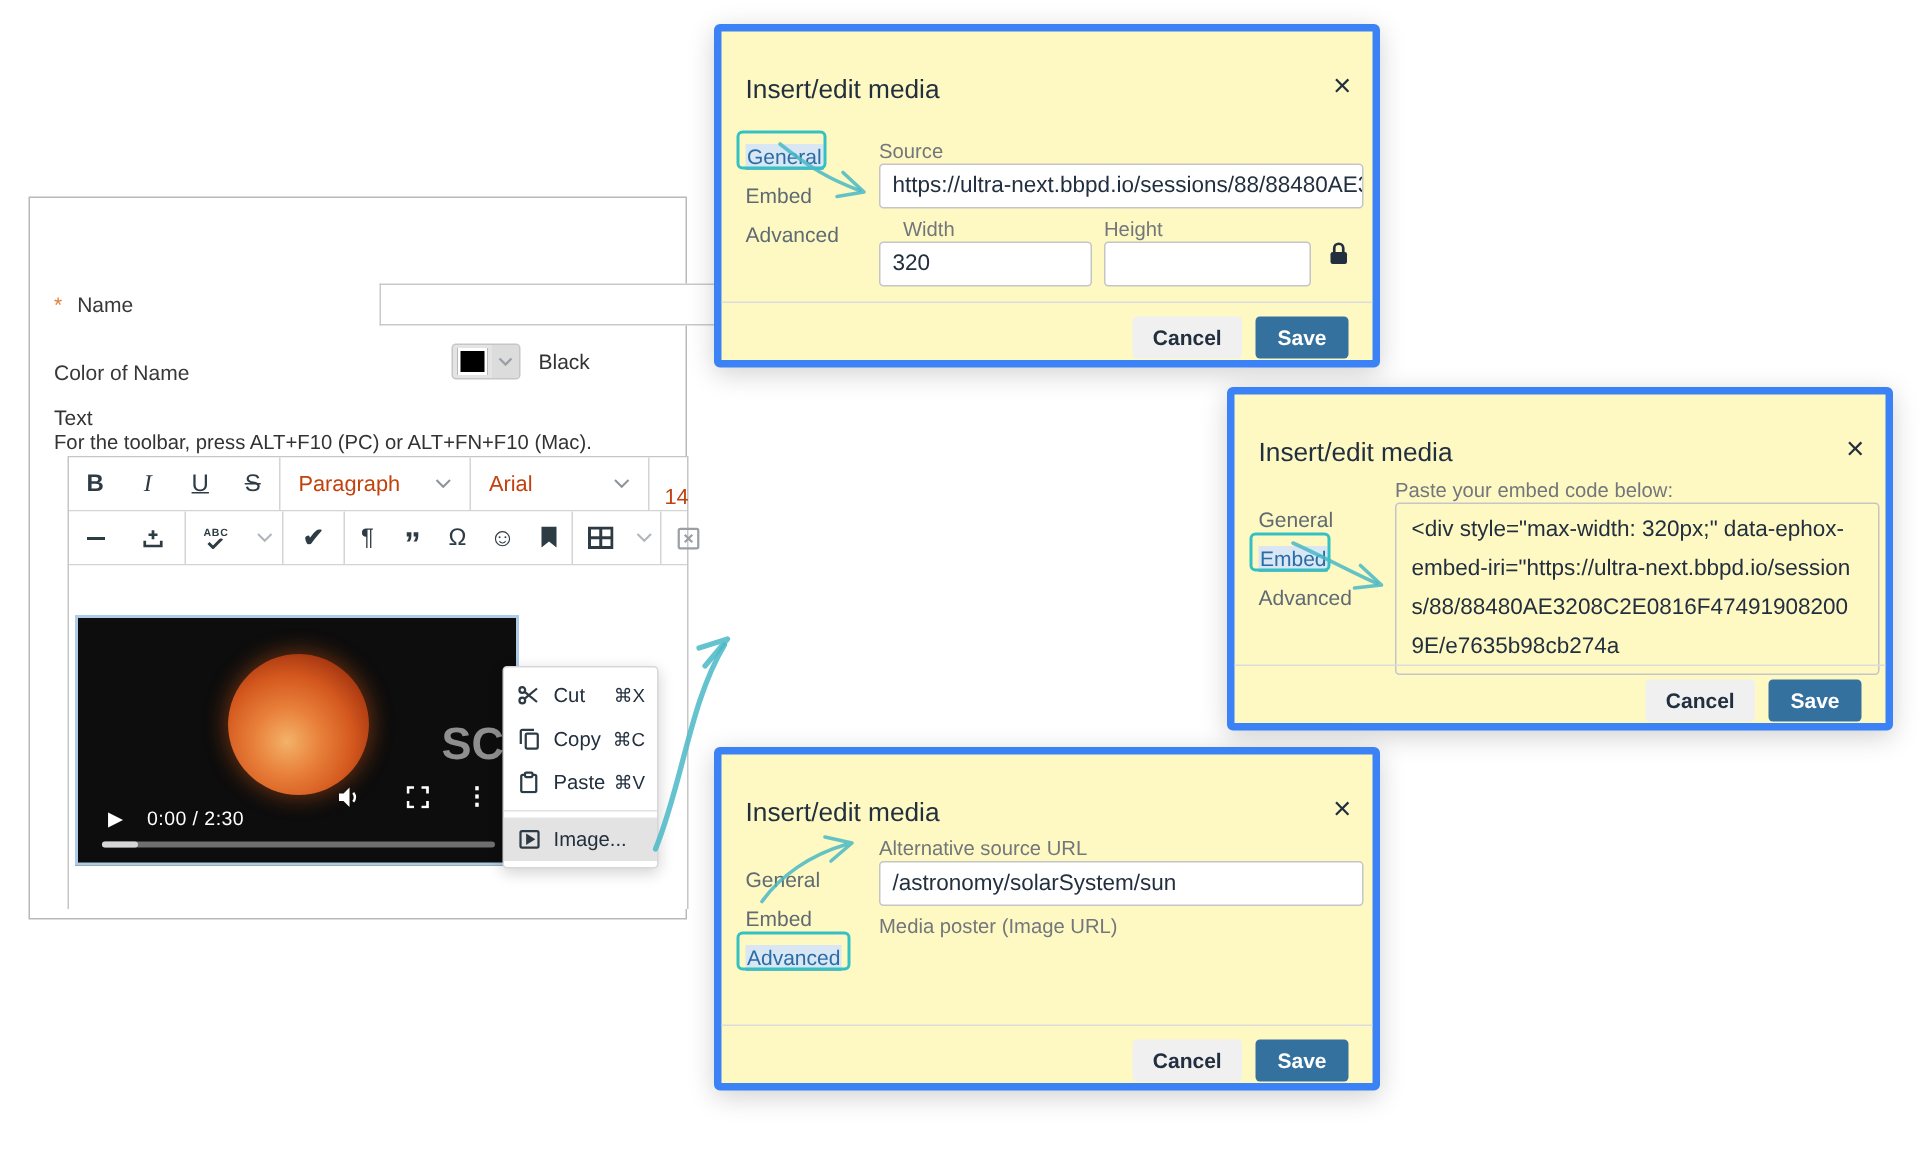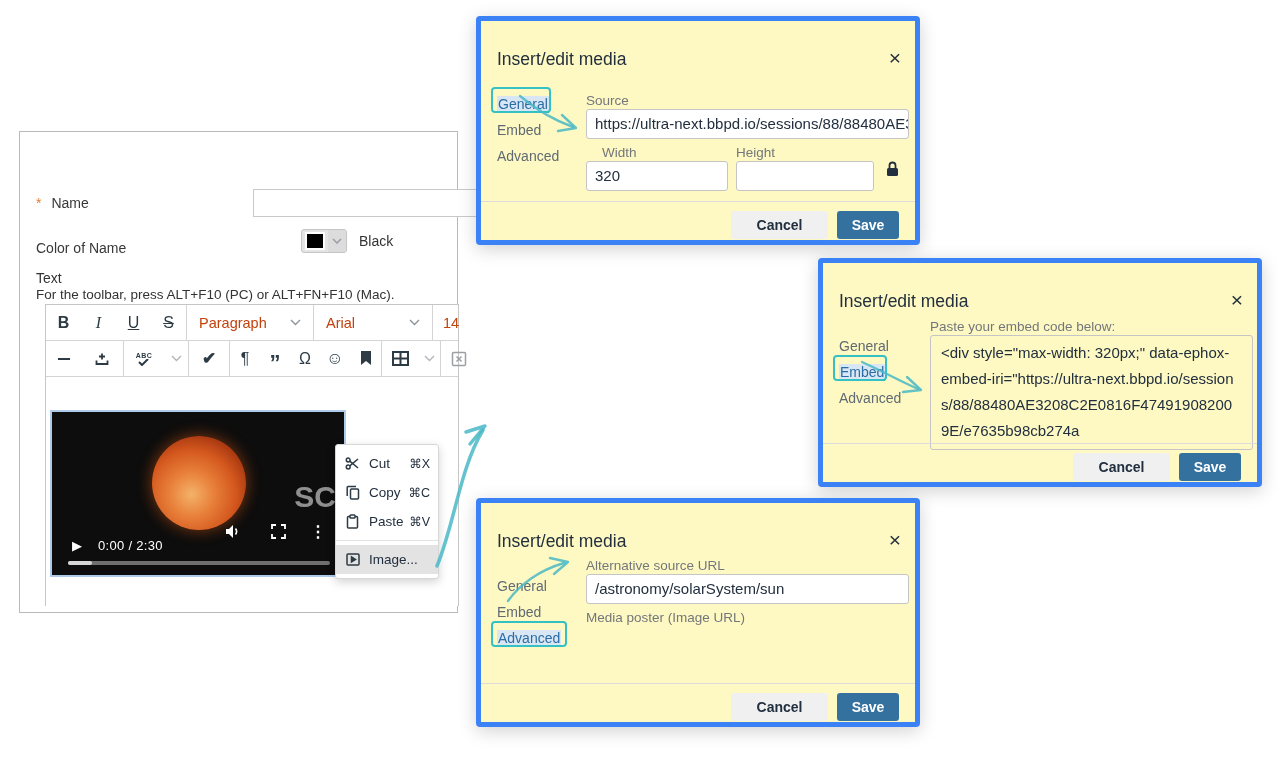--- a/index.html
+++ b/index.html
@@ -101,21 +101,21 @@
   }
   .finput.focus { border:2px solid #4a90d9; }
   .embedbox {
     position:absolute; left:107px; top:72px; width:323px; height:115px;
     border:1px solid #c5c5c5; border-radius:3px; padding:4px 18px 4px 10px;
     font-size:15px; line-height:26px; color:#222f3e; word-break:break-all; overflow:hidden;
   }
   .dlg-footer-line { position:absolute; left:0; right:0; top:180px; height:1px; background:#dcdcdc; }
   .btn { position:absolute; top:190px; height:28px; display:flex; align-items:center; justify-content:center;
          font-size:14px; font-weight:bold; border-radius:3px; cursor:pointer; }
-  .btn-cancel { right:87px; width:97px; background:#f0f0f1; color:#222f3e; }
+  .btn-cancel { right:87px; width:73px; background:#f0f0f1; color:#222f3e; }
   .btn-save { right:16px; width:62px; background:#35719f; color:#fff; }
   .lock { position:absolute; right:16px; top:140px; }
   .arrows { position:absolute; left:0; top:0; width:1280px; height:768px; z-index:40; pointer-events:none; }
 </style>
 </head>
 <body>
 
 <div class="stage">
 
   <div class="panel">
@@ -163,21 +163,21 @@
         <div class="sep"></div>
         <div class="tb-btn" style="width:118px; justify-content:space-between; padding:0 12px;">
           <span class="tb-label">Arial</span>
           <span class="chev">
               <svg width="11" height="7" viewBox="0 0 11 7">
                 <path d="M1 1l4.5 4.5L10 1" fill="none" stroke="#8d959b" stroke-width="1.4"></path>
               </svg>
             </span>
         </div>
         <div class="sep"></div>
-        <div class="tb-btn" style="width:28px; justify-content:flex-start; padding-left:10px;">
+        <div class="tb-btn" style="width:28px; justify-content:flex-start; padding-left:10px;align-items:flex-end;">
           <span class="tb-label">14</span>
         </div>
       </div>
 
       <div class="tb-row">
         <div class="tb-btn" style="width:35px;">
           <svg width="14" height="14" viewBox="0 0 14 14">
               <path d="M1 7h12" stroke="#2d3b45" stroke-width="2"></path>
             </svg>
         </div>

